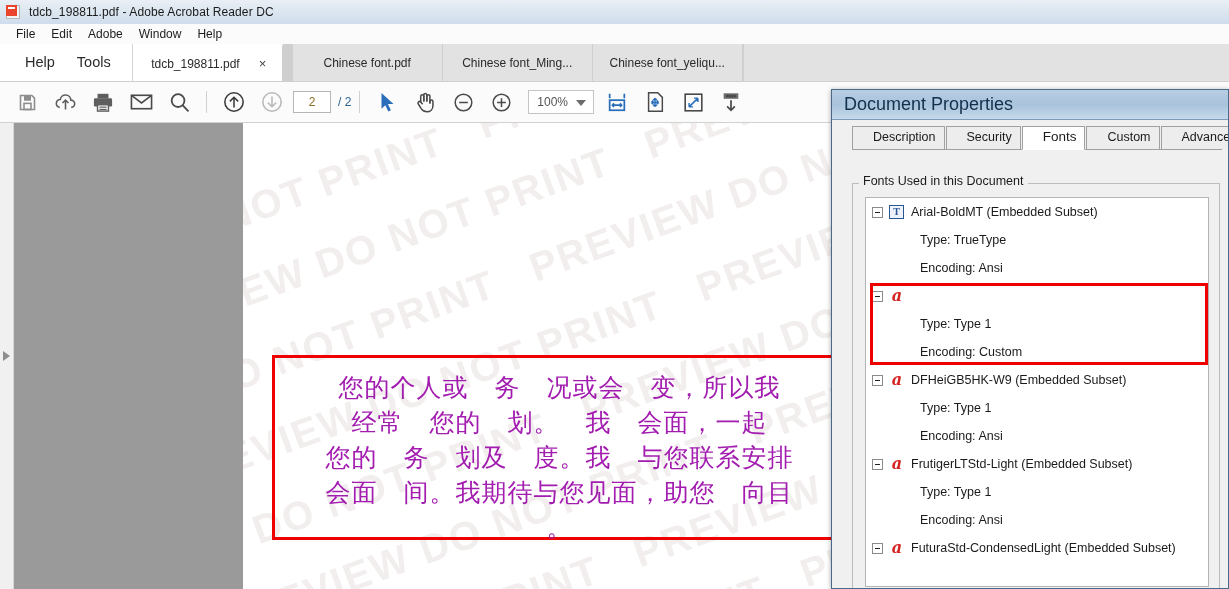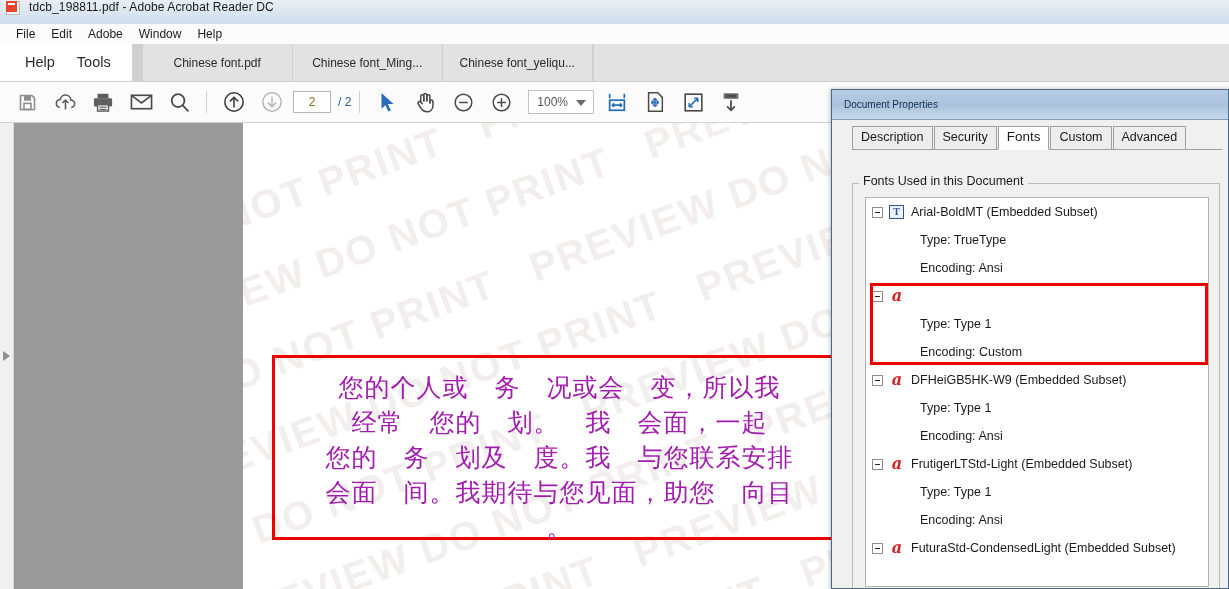--- a/index.html
+++ b/index.html
@@ -14,21 +14,21 @@
     width: 1229px; height: 589px;
     overflow: hidden;
     background: #ffffff;
   }
 
   
   .titlebar {
     position: absolute; left: 0; top: 0; width: 1229px; height: 25px;
     background: linear-gradient(to bottom, #e9eff5 0%, #dde7f0 45%, #cfdced 100%);
     border-bottom: 1px solid #c3ced9;
-    display: flex; 
+    display: flex; align-items: center;
   }
   .titlebar .app-icon {
     width: 16px; height: 16px; margin-left: 6px; margin-right: 7px;
     position: relative; flex: 0 0 auto;
   }
   .pdf-glyph {
     position: absolute; left: 0; top: 1px; width: 14px; height: 14px;
     background: #f3f3f3; border: 1px solid #b9b9b9;
   }
   .pdf-glyph:after {
@@ -194,36 +194,36 @@
     position: absolute; left: 831px; top: 89px; width: 398px; height: 500px;
     background: #f0f0f0;
     border: 1px solid #4a6a8a;
     box-shadow: 0 1px 5px rgba(0,0,0,0.35);
     overflow: hidden;
   }
   .dlg-title {
     height: 30px;
     background: linear-gradient(to bottom, #b7cde3 0%, #a9c3dc 50%, #c6d9ea 100%);
     display: flex; align-items: center; padding-left: 12px;
-    font-size: 10px; color: #12304c;
+    font-size: 18px; color: #12304c;
     border-bottom: 1px solid #7e9cba;
   }
   .dlg-body {
     position: absolute; left: 0; top: 31px; width: 398px; height: 469px;
     background: #f0f0f0; padding: 0 8px;
   }
   .dlg-tabs {
     display: flex; align-items: flex-end; height: 25px;
     margin-top: 4px; margin-left: 12px;
     border-bottom: 1px solid #a0a0a0;
     position: relative; z-index: 2;
   }
   .dlg-tab {
     font-size: 12.5px; color: #1a1a1a;
-    padding: 3px 8px 4px 8px;
+    padding: 3px 8px 4px 20px;
     background: #ededed;
     border: 1px solid #a0a0a0;
     border-bottom: none;
     margin-right: 1px;
     cursor: default;
     line-height: 15px;
   }
   .dlg-tab.active {
     background: #ffffff;
     font-size: 13.5px;
@@ -301,20 +301,24 @@
     <div class="menu-item">Edit</div>
     <div class="menu-item">Adobe</div>
     <div class="menu-item">Window</div>
     <div class="menu-item">Help</div>
   </div>
 
   <div class="tabstrip">
     <div class="home-tools">
       <div class="ht-item">Help</div>
       <div class="ht-item">Tools</div>
+    </div>
+    <div class="doc-tab active">
+      <span class="tab-label">tdcb_198811.pdf</span>
+      <span class="tab-close">×</span>
     </div>
     <div class="tab-gap"></div>
     <div class="doc-tab">
       <span class="tab-label">Chinese font.pdf</span>
     </div>
     <div class="doc-tab">
       <span class="tab-label">Chinese font_Ming...</span>
     </div>
     <div class="doc-tab">
       <span class="tab-label">Chinese font_yeliqu...</span>

